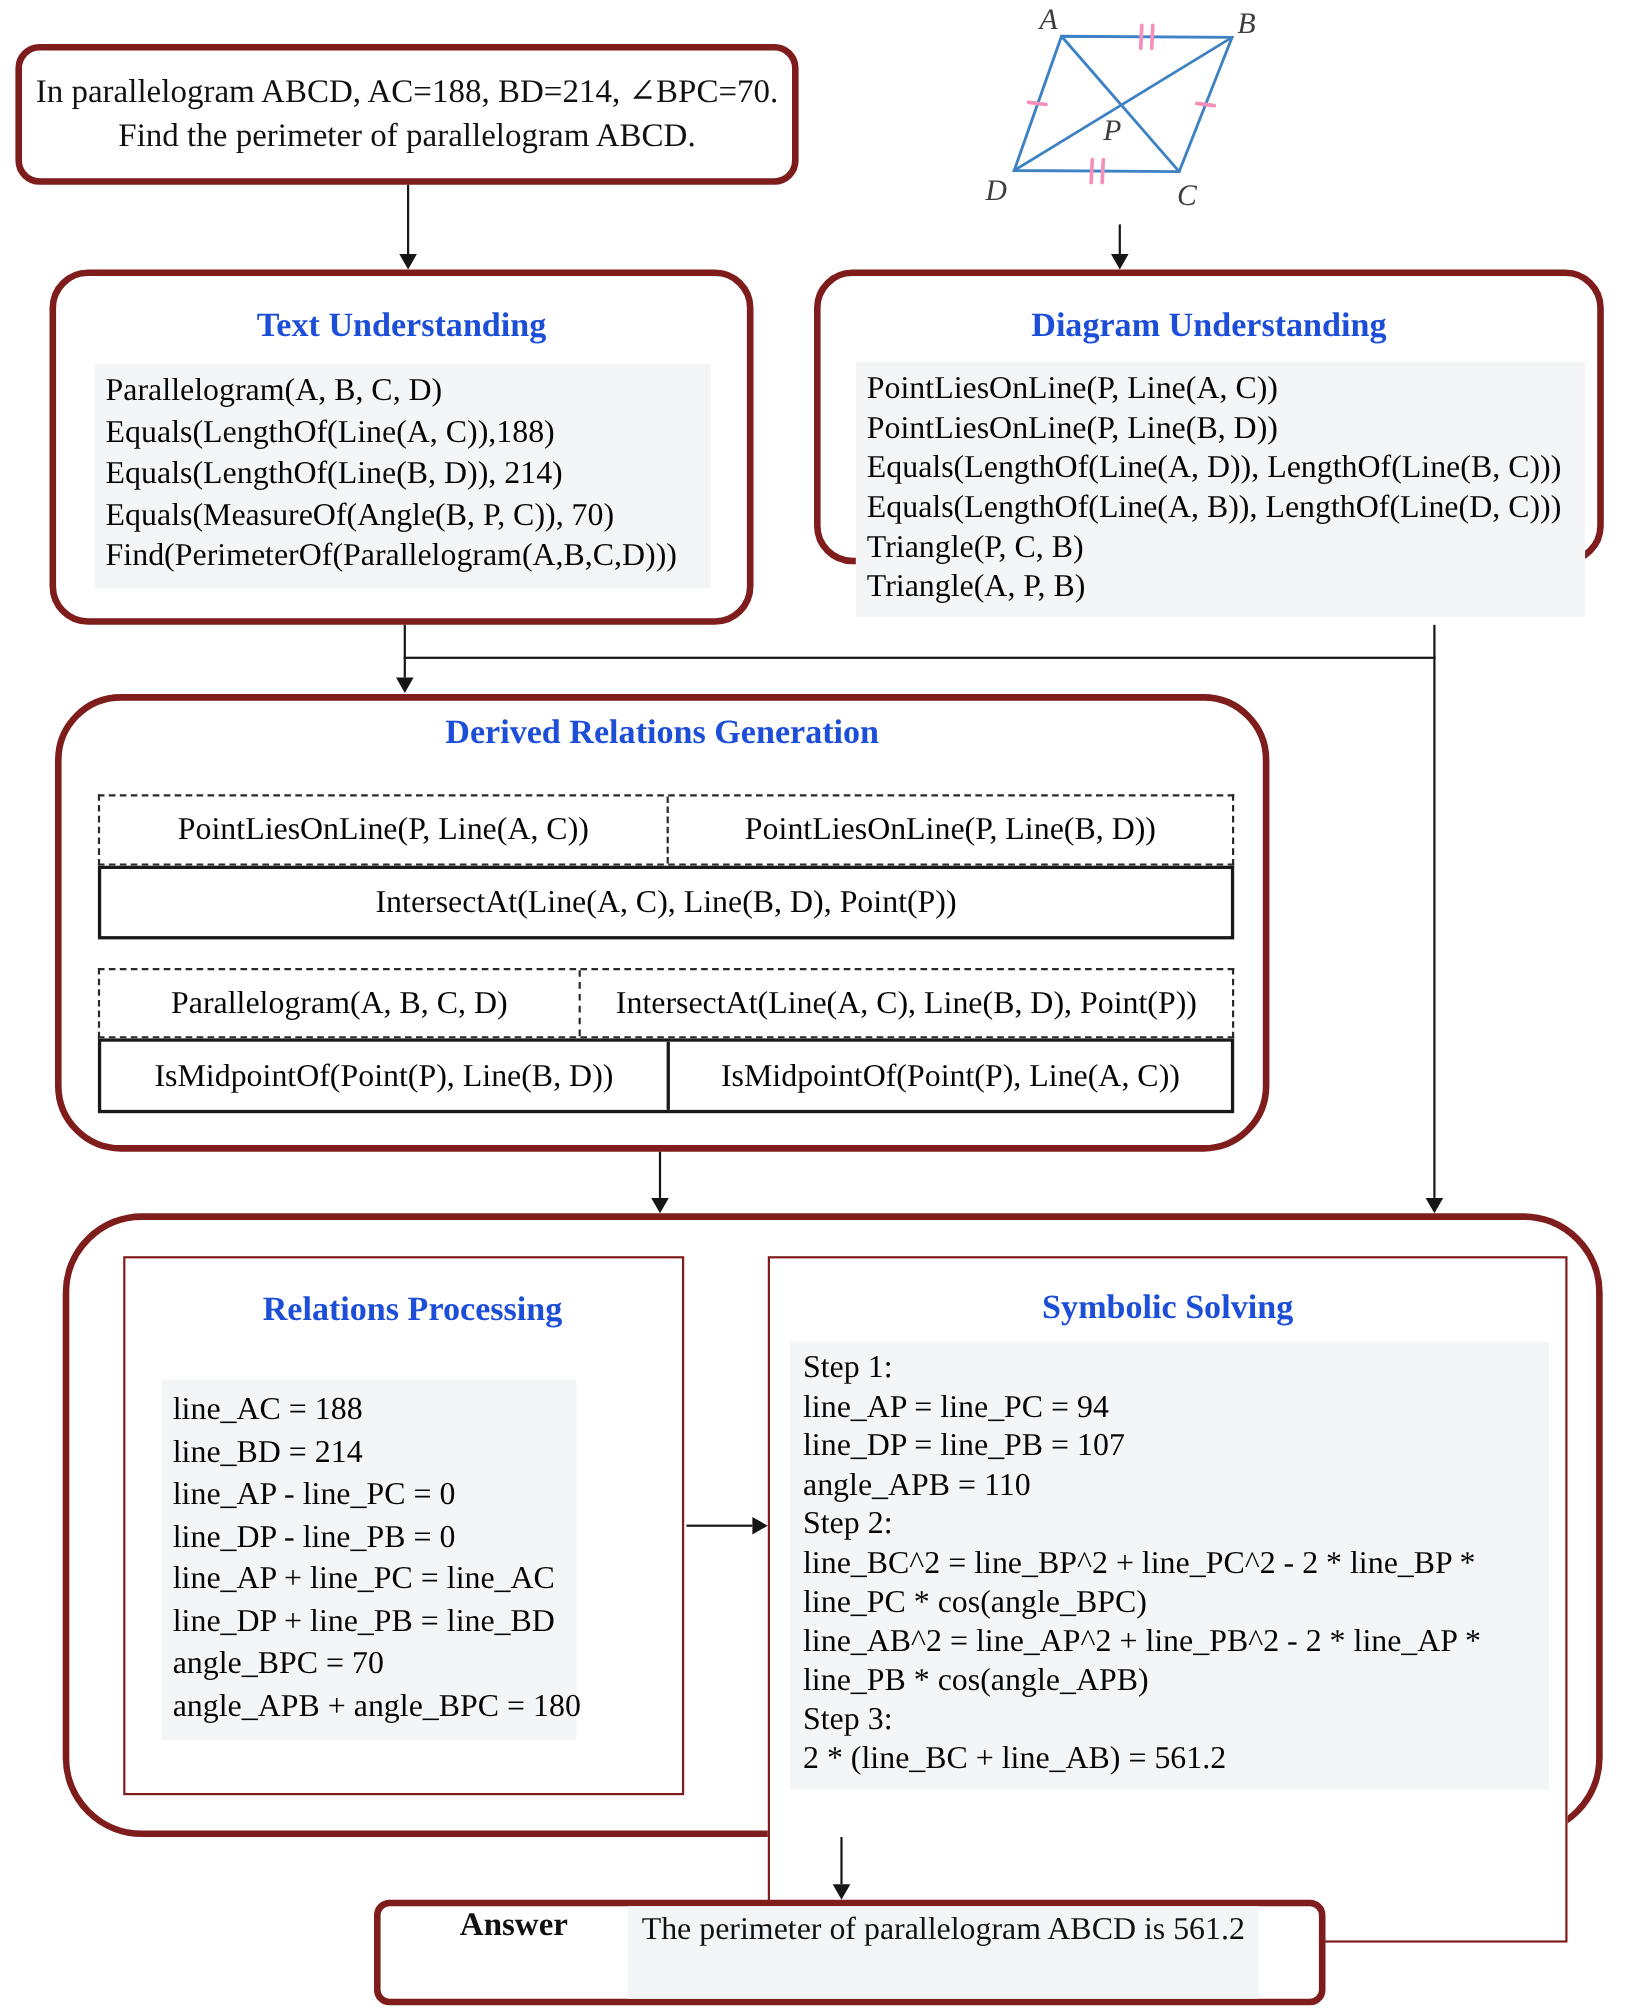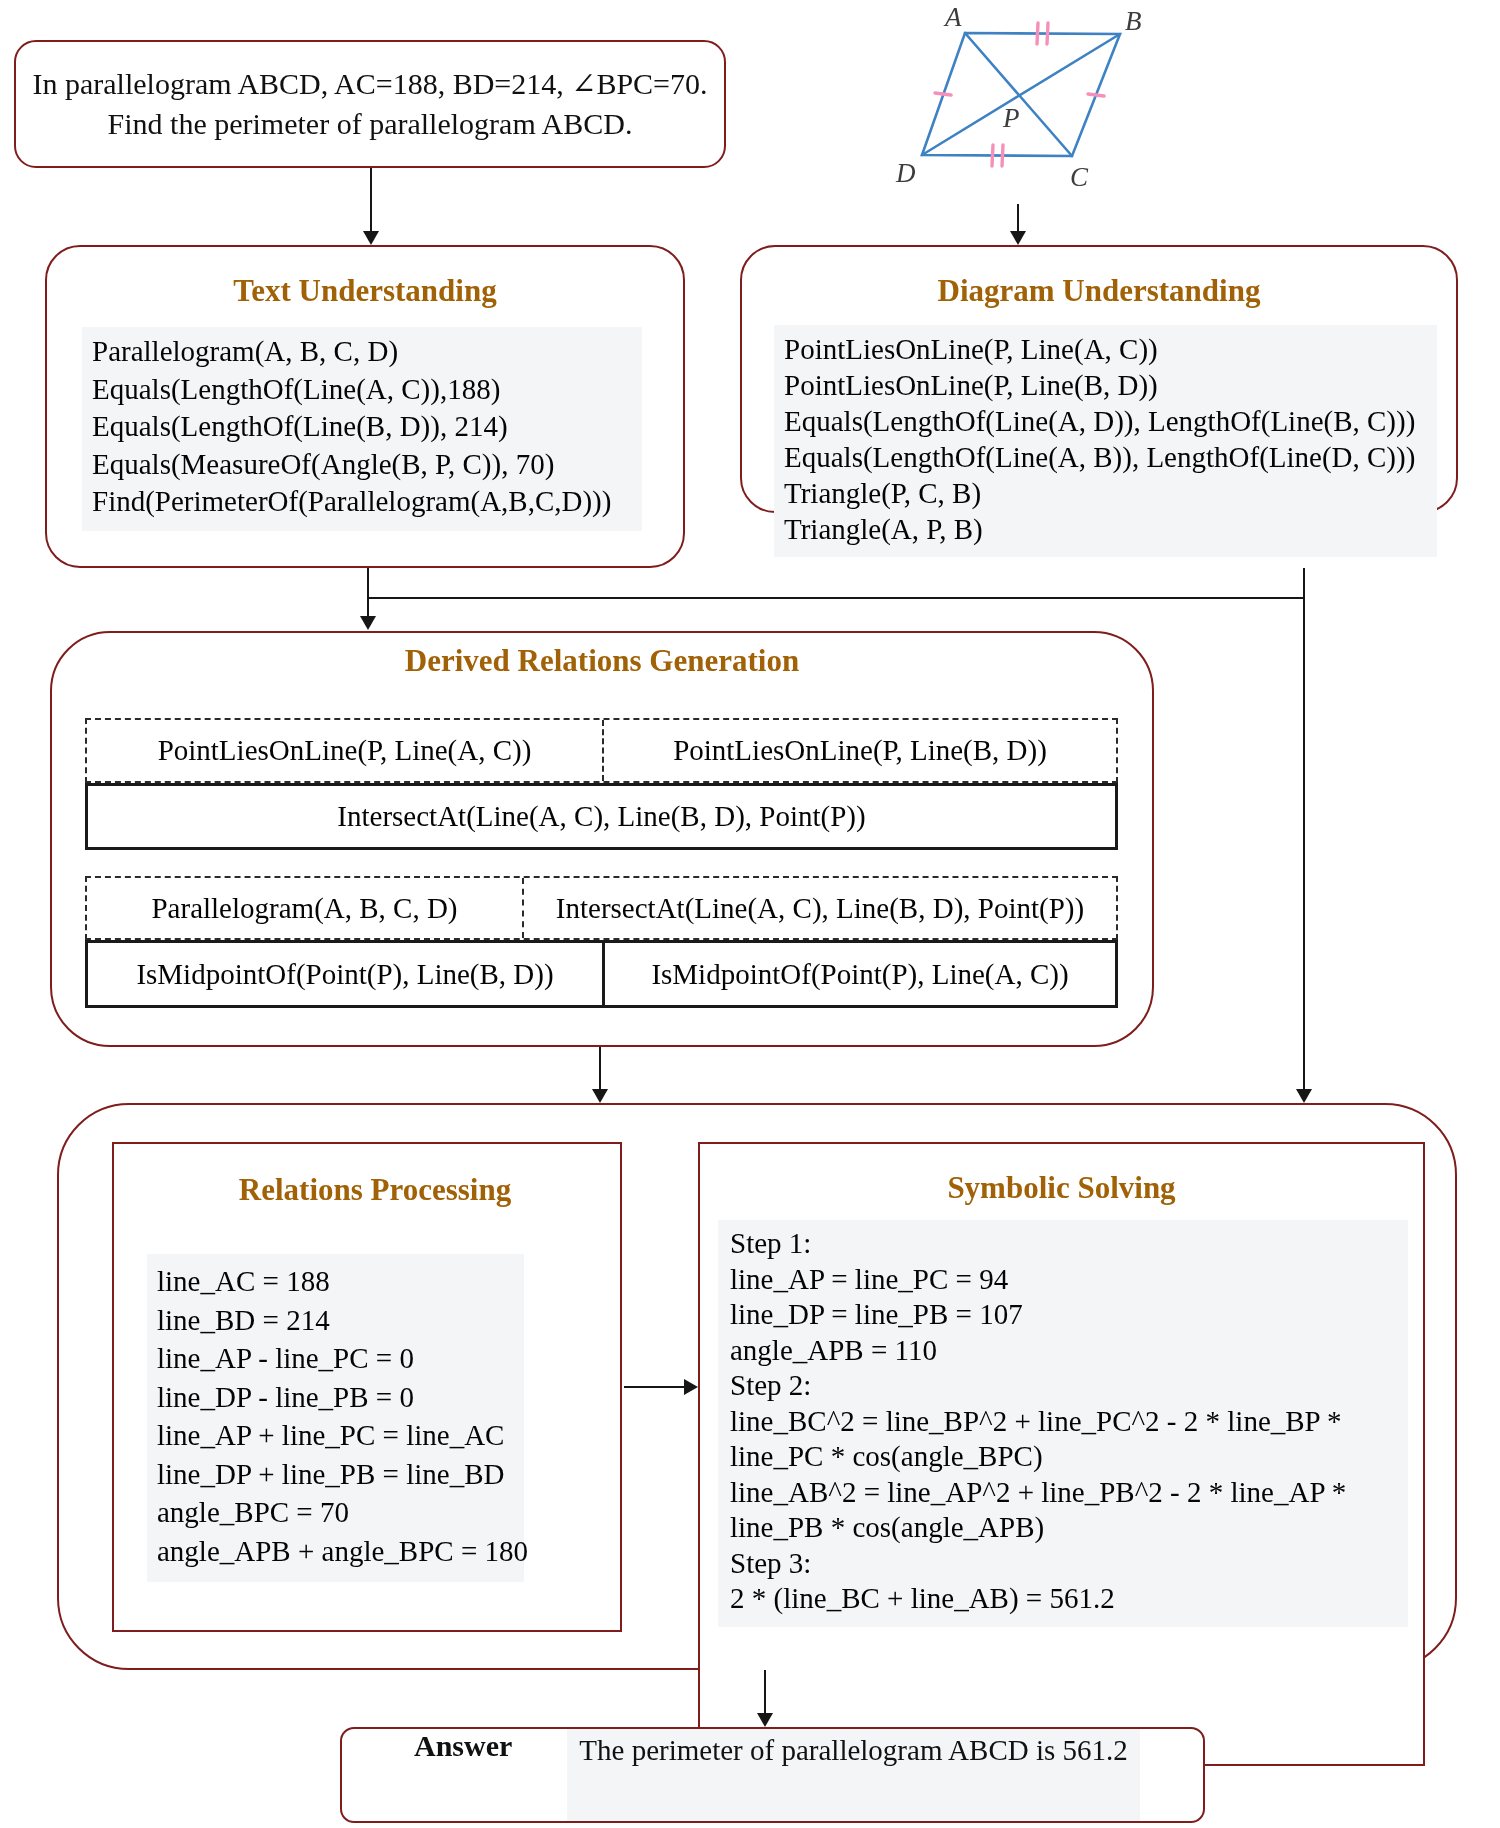--- a/index.html
+++ b/index.html
@@ -1,22 +1,22 @@
 <!DOCTYPE html>
 <html><head>
 <meta charset="utf-8">
 <style>
   html,body{margin:0;padding:0;background:#ffffff;}
   #canvas{
     position:relative;width:1500px;height:1828px;background:#ffffff;
     font-family:"Liberation Serif","DejaVu Serif",serif;color:#111;
     overflow:hidden;
   }
-  .rbox{position:absolute;border:2px solid #7f1d1d;background:#fff;box-sizing:border-box;}
-  .box-title{font-weight:bold;font-size:31px;text-align:center;color:#a16207;}
+  .rbox{position:absolute;border:6px solid #7f1d1d;background:#fff;box-sizing:border-box;}
+  .box-title{font-weight:bold;font-size:31px;text-align:center;color:#1d4ed8;}
   .stmt-block{position:absolute;background:#f3f5f6;box-sizing:border-box;}
   .stmt{font-size:29px;white-space:nowrap;color:#050505;}
 
   
   #problem-box{left:14px;top:40px;width:712px;height:128px;border-radius:22px;
     display:flex;flex-direction:column;justify-content:center;align-items:center;}
   #problem-box .pline{font-size:30px;line-height:40px;text-align:center;white-space:nowrap;}
 
   
   #figure{position:absolute;left:880px;top:0px;width:300px;height:205px;}

